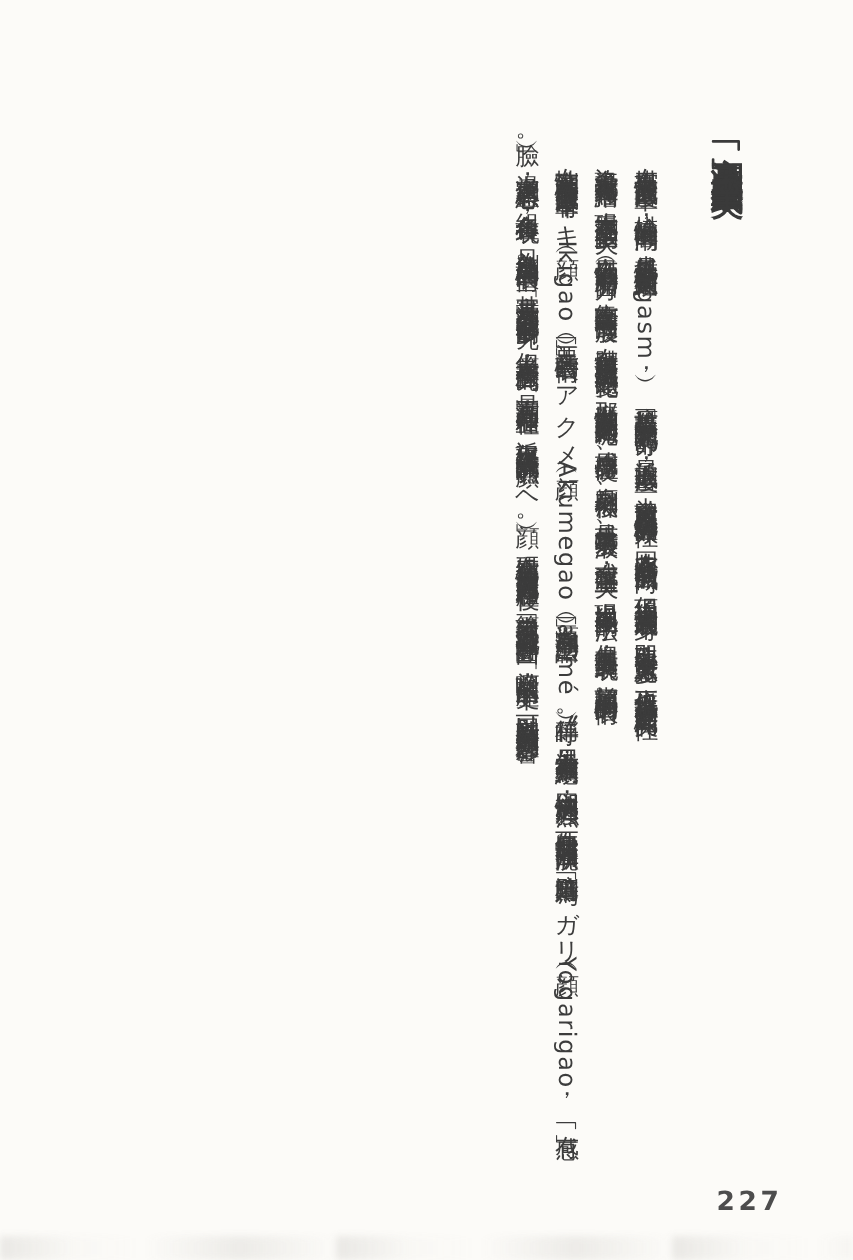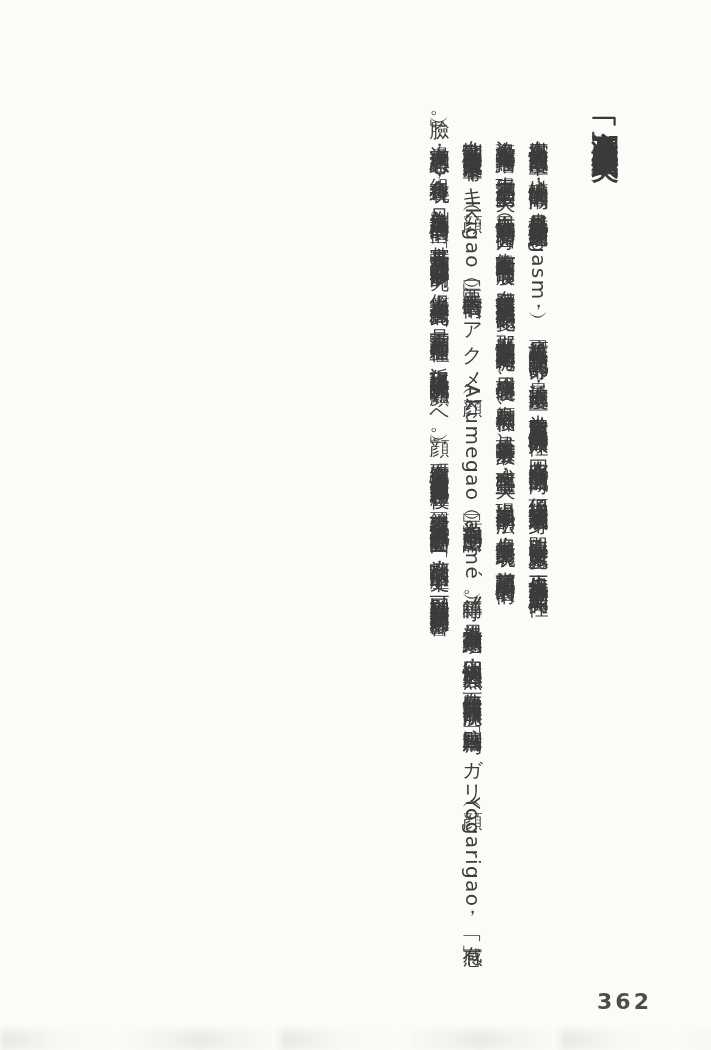--- a/index.html
+++ b/index.html
@@ -80,17 +80,17 @@
 
   <div class="chapter-title">「高潮」是成人漫畫的形式美</div>
 
   <div class="body-text">
 
   <p class="para">在描寫男女性愛的成人漫畫中，描繪性愛時的高潮，也就是男性的射精和女性的絕頂（orgasm），應該是故事中最為「記號化」的部分。最近的成人漫畫，由於愈來愈重視身為色情媒體的即效性，因此有逐漸省略前戲的傾向，但絕頂這達到高潮的表現本身，即使取向變得愈來愈多元，也依然保持著一種不變的形式美和同一性。</p>
       <p class="para">許多漫畫家都在如何描繪、表現高潮上下了很多的工夫。在男性的高潮（射精）方面，靠著斷面圖等技巧的發展，在體內射精等表現上出現了猛烈的變化，那麼女性的高潮表現又是如何呢？或用身體僵硬、身軀劇烈後仰、或是大量噴射愛液、或在淫叫聲上下工夫，出現過很多不同的手法；但其中最重要的表現，當屬絕頂那瞬間的表情。</p>
       <p class="para">女性達到高潮時的表情在成人漫畫中有「イキ顔（Ikigao）」（要「去」時的表情）、「アクメ顔（Akumegao）」（源自「高潮」的法語〝acmé〞）等稱呼。另外還有雖然不到絕頂，卻因快感過於強烈，而使身體痛苦扭曲的狀況。這時則稱為「ヨガリ顔（Yogarigao，「有感」臉）」。漫畫家們費盡心思，組合各種表現，只為創造出屬於自己的表情。其實光是「高潮顏」就能進行非常多的研究，但筆者在本書想探究的，是「高潮顏」其中一個亞種，近年出現爆發式流行的「啊嘿顏（アヘ顔）」。在研究過這個表情演出普遍化的原因和歷程後，筆者發現不同於「乳首殘像」和「斷面圖」，於「啊嘿顏」的歷史中，可以同時看到作家的創意與外部影響。</p>
     </div>
 
-  <div class="page-number">362</div>
+  <div class="page-number">227</div>
 
   <div class="scan-band"></div>
 
 </div>
 
 </body></html>

